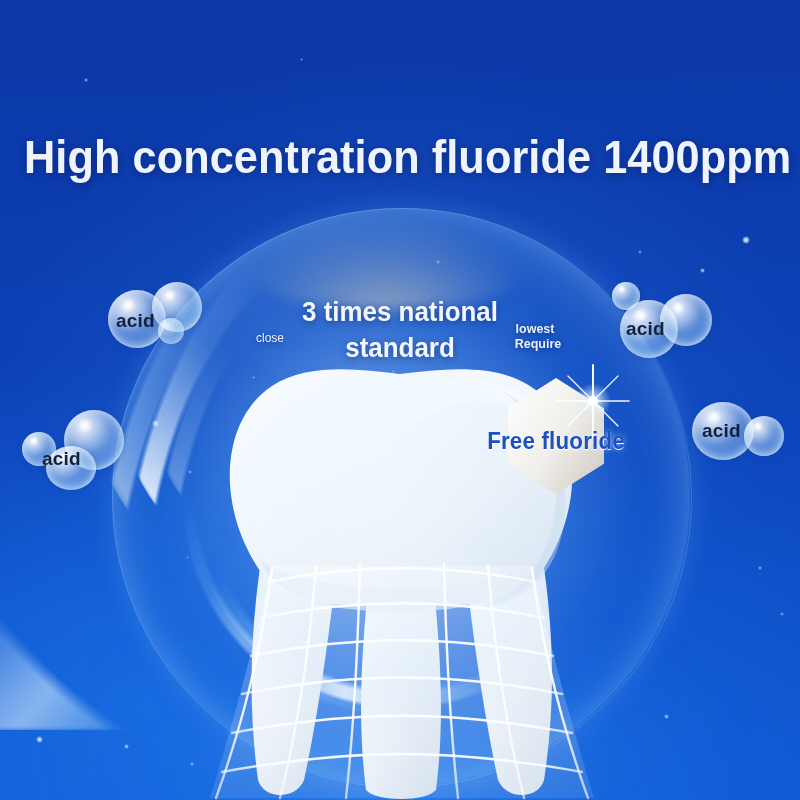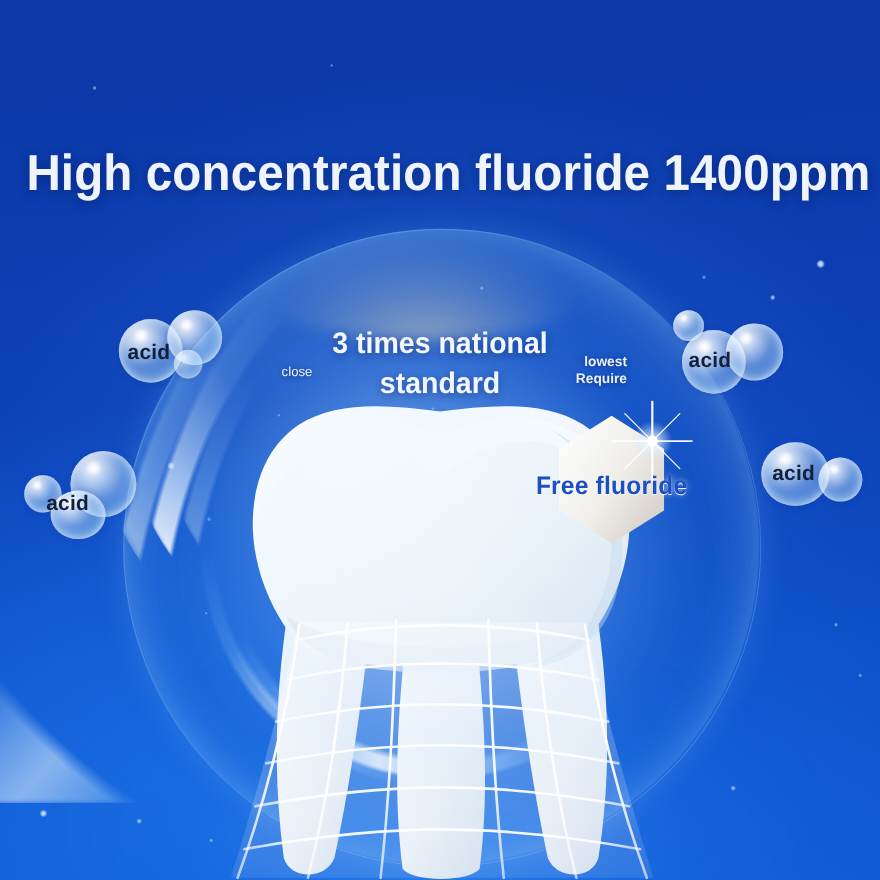--- a/index.html
+++ b/index.html
@@ -122,21 +122,21 @@
     text-shadow:0 2px 8px rgba(0,20,80,.45);transform:scaleX(.96);}
   #claim .l2{display:block;}
 
   #close-lab{position:absolute;left:256px;top:331px;
     font-family:"Liberation Sans Narrow","Liberation Sans",sans-serif;
     font-weight:400;font-size:12px;color:#eaf1fc;text-shadow:0 1px 5px rgba(0,20,80,.5);}
 
   #lowest-lab{position:absolute;left:500px;top:322px;width:70px;
     font-family:"Liberation Sans Narrow","Liberation Sans",sans-serif;
     font-weight:700;font-size:12.5px;line-height:1.18;color:#e9f0fb;
-    text-shadow:0 1px 5px rgba(0,20,80,.5);text-align:right;}
+    text-shadow:0 1px 5px rgba(0,20,80,.5);text-align:center;}
   #lowest-lab .r2{display:block;padding-left:6px;}
 
   #hex-lab{position:absolute;left:470px;top:428px;width:172px;text-align:center;
     font-family:"Liberation Sans Narrow","Liberation Sans",sans-serif;
     font-weight:700;font-size:23px;color:#1b4fc2;letter-spacing:.2px;
     text-shadow:0 1px 0 rgba(255,255,255,.9),0 0 6px rgba(255,255,255,.55);
     transform:scaleX(.97);white-space:nowrap;}
 
   
   .cluster{position:absolute;}

